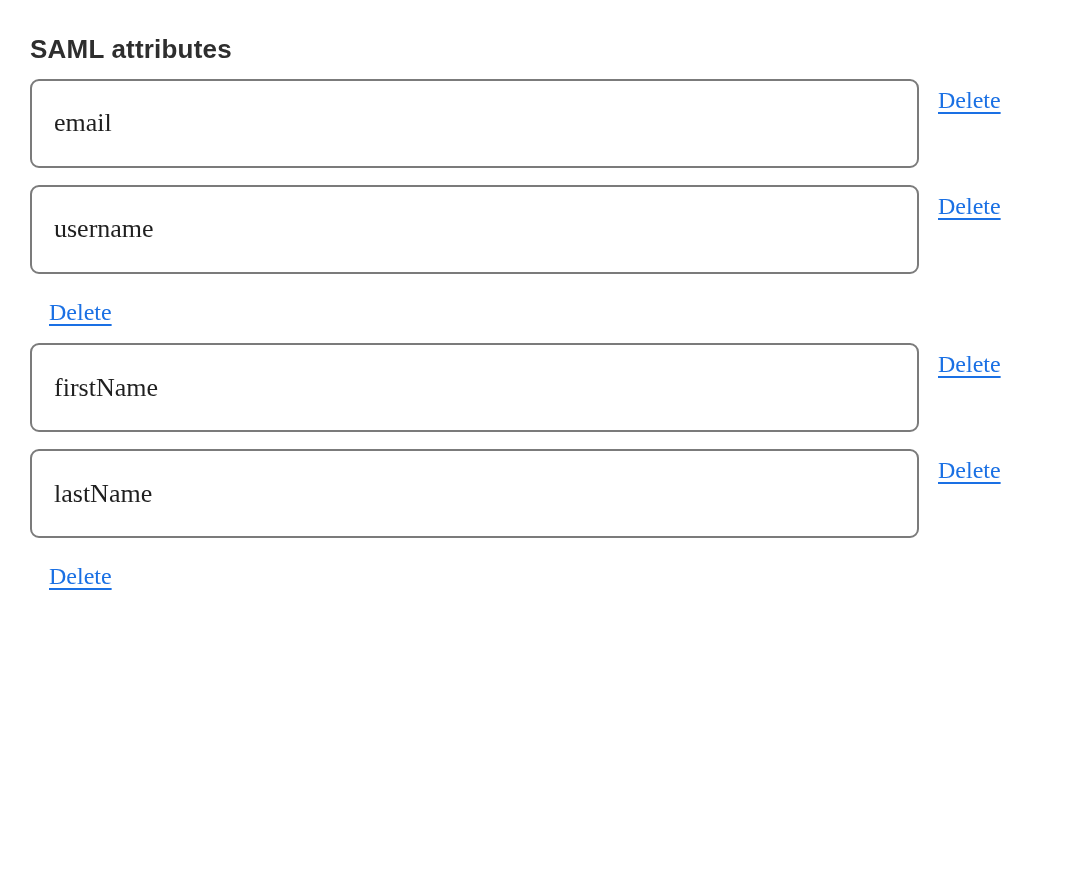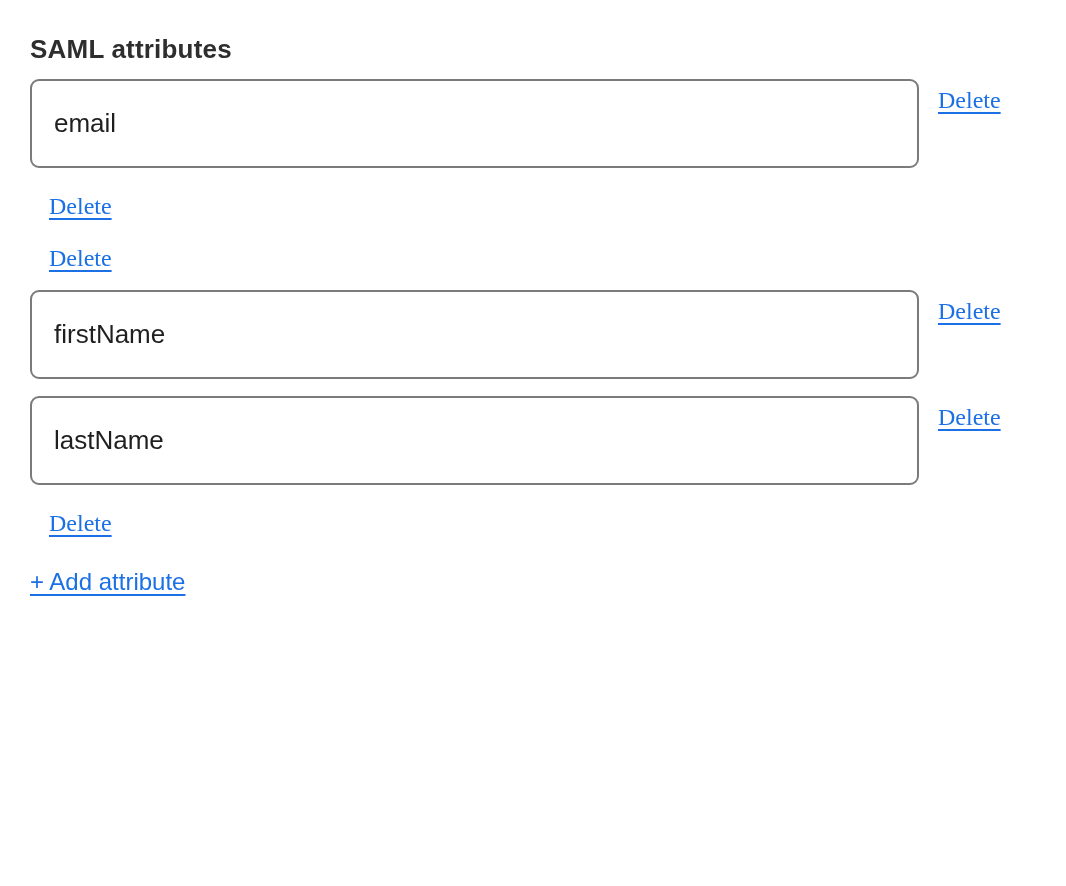--- a/index.html
+++ b/index.html
@@ -36,21 +36,21 @@
     align-items: flex-start;
     margin-bottom: 17px;
   }
   .attr-input {
     width: 889px;
     height: 89px;
     border: 2px solid var(--input-border, #7b7b7b);
     border-radius: 9px;
     background: #ffffff;
     padding: 0 20px 0 22px;
-    font-family: Liberation Sans, sans-serif;
+    font-family: Liberation Serif, serif;
     font-size: 26px;
     color: var(--input-text, #1f1f1f);
   }
   .link {
     color: var(--link, #1a70e4);
     text-decoration: underline;
     text-underline-offset: 4px;
     text-decoration-thickness: 2px;
     cursor: pointer;
   }
@@ -76,20 +76,21 @@
 
   <h1 class="section-title">SAML attributes</h1>
 
 
   <div class="attr-row">
     <input type="text" class="attr-input" value="email" style="">
     <a href="#" class="link delete-link">Delete</a>
   </div>
 
   <div class="attr-row">
+    <input type="text" class="attr-input" value="username" style="">
     <a href="#" class="link delete-link">Delete</a>
   </div>
 
   <div class="attr-row">
     <a href="#" class="link delete-link">Delete</a>
   </div>
 
   <div class="attr-row">
     <input type="text" class="attr-input" value="firstName" style="">
     <a href="#" class="link delete-link">Delete</a>
@@ -97,15 +98,14 @@
 
   <div class="attr-row">
     <input type="text" class="attr-input" value="lastName" style="">
     <a href="#" class="link delete-link">Delete</a>
   </div>
 
   <div class="attr-row">
     <a href="#" class="link delete-link">Delete</a>
   </div>
 
-  <a href="#" class="link add-link">+ Add attribute</a>
 
 </div>
 
 </body></html>

